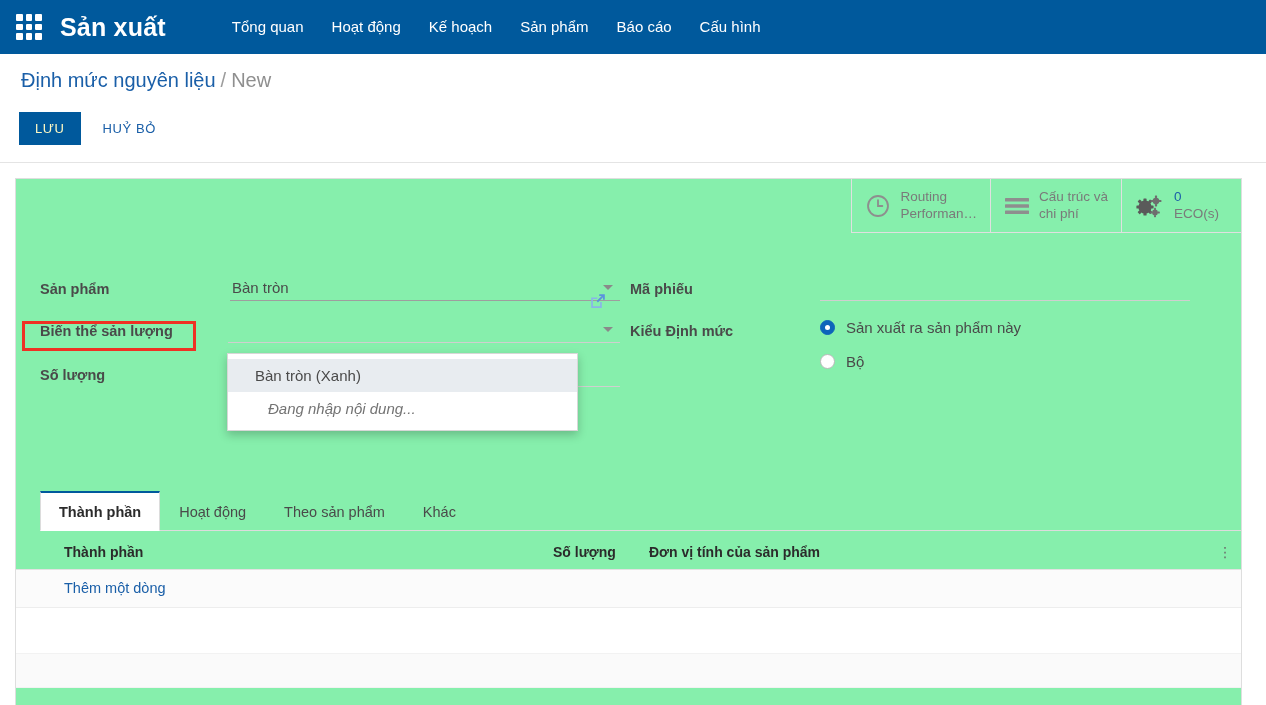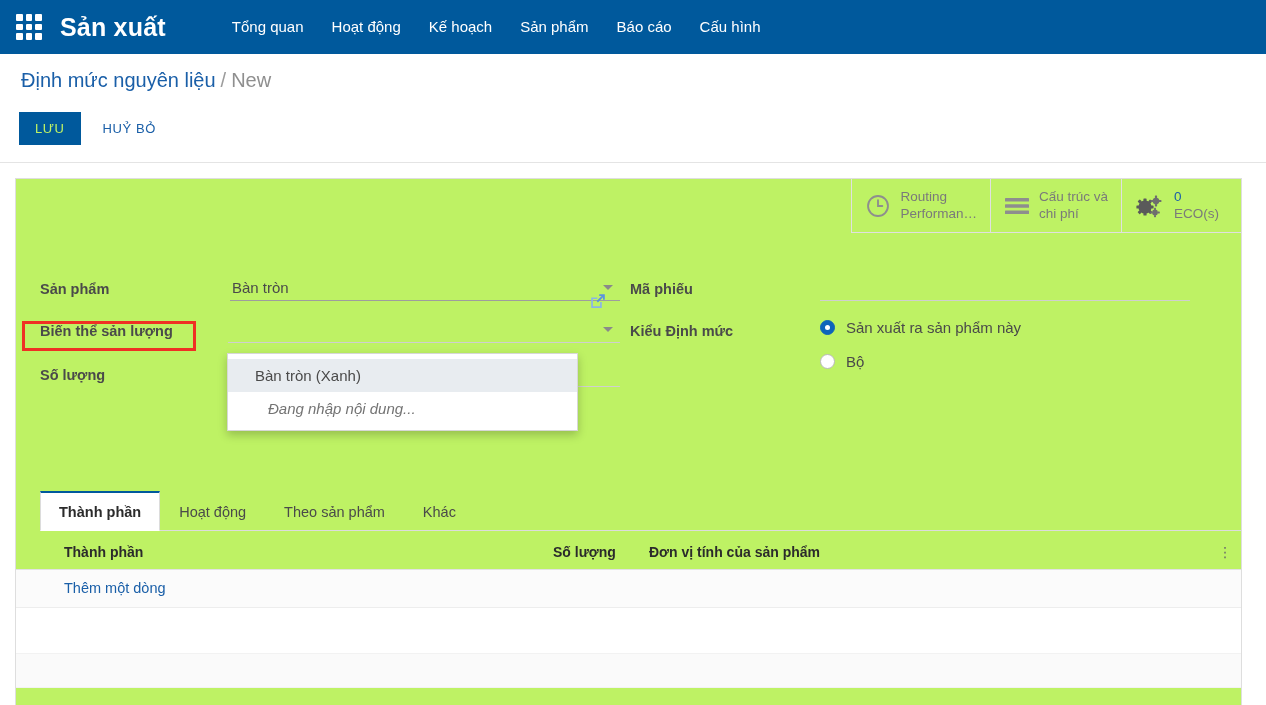--- a/index.html
+++ b/index.html
@@ -43,34 +43,34 @@
   .breadcrumb {
     position: absolute; top: 69px; left: 21px;
     font-size: 20px; color: #6b6b6b; white-space: nowrap;
   }
   .breadcrumb .crumb-root { color: #1a5fa8; cursor: pointer; }
   .breadcrumb .crumb-sep { color: #9c9c9c; margin: 0 5px; }
   .breadcrumb .crumb-current { color: #8f8f8f; margin-top: 44px; }
 
   .btn-row { position: absolute; top: 112px; left: 19px; display: flex; align-items: center; }
   .btn-save {
-    background: #00599c; color: #bef264; font-size: 13px; letter-spacing: 0.6px;
+    background: #00599c; color: #fef9c3; font-size: 13px; letter-spacing: 0.6px;
     padding: 9px 16px; border: none; cursor: pointer; font-family: inherit;
   }
   .btn-discard {
     background: transparent; color: #1a5fa8; font-size: 13px; letter-spacing: 0.6px;
     padding: 9px 14px; border: none; cursor: pointer; margin-left: 8px; font-family: inherit;
   }
 
   .hrule { position: absolute; top: 162px; left: 0; width: 1266px; height: 1px; background: #e4e4e4; }
 
   
   .sheet {
     position: absolute; top: 178px; left: 15px; width: 1227px; height: 527px;
-    background: #bef264; border: 1px solid #dedede; border-bottom: none;
+    background: #86efac; border: 1px solid #dedede; border-bottom: none;
     box-sizing: border-box;
   }
 
   
   .smart-bar {
     position: absolute; top: 0; right: 0; display: flex; align-items: stretch;
     height: 54px;
   }
   .smart-btn {
     display: flex; align-items: center; gap: 9px;

